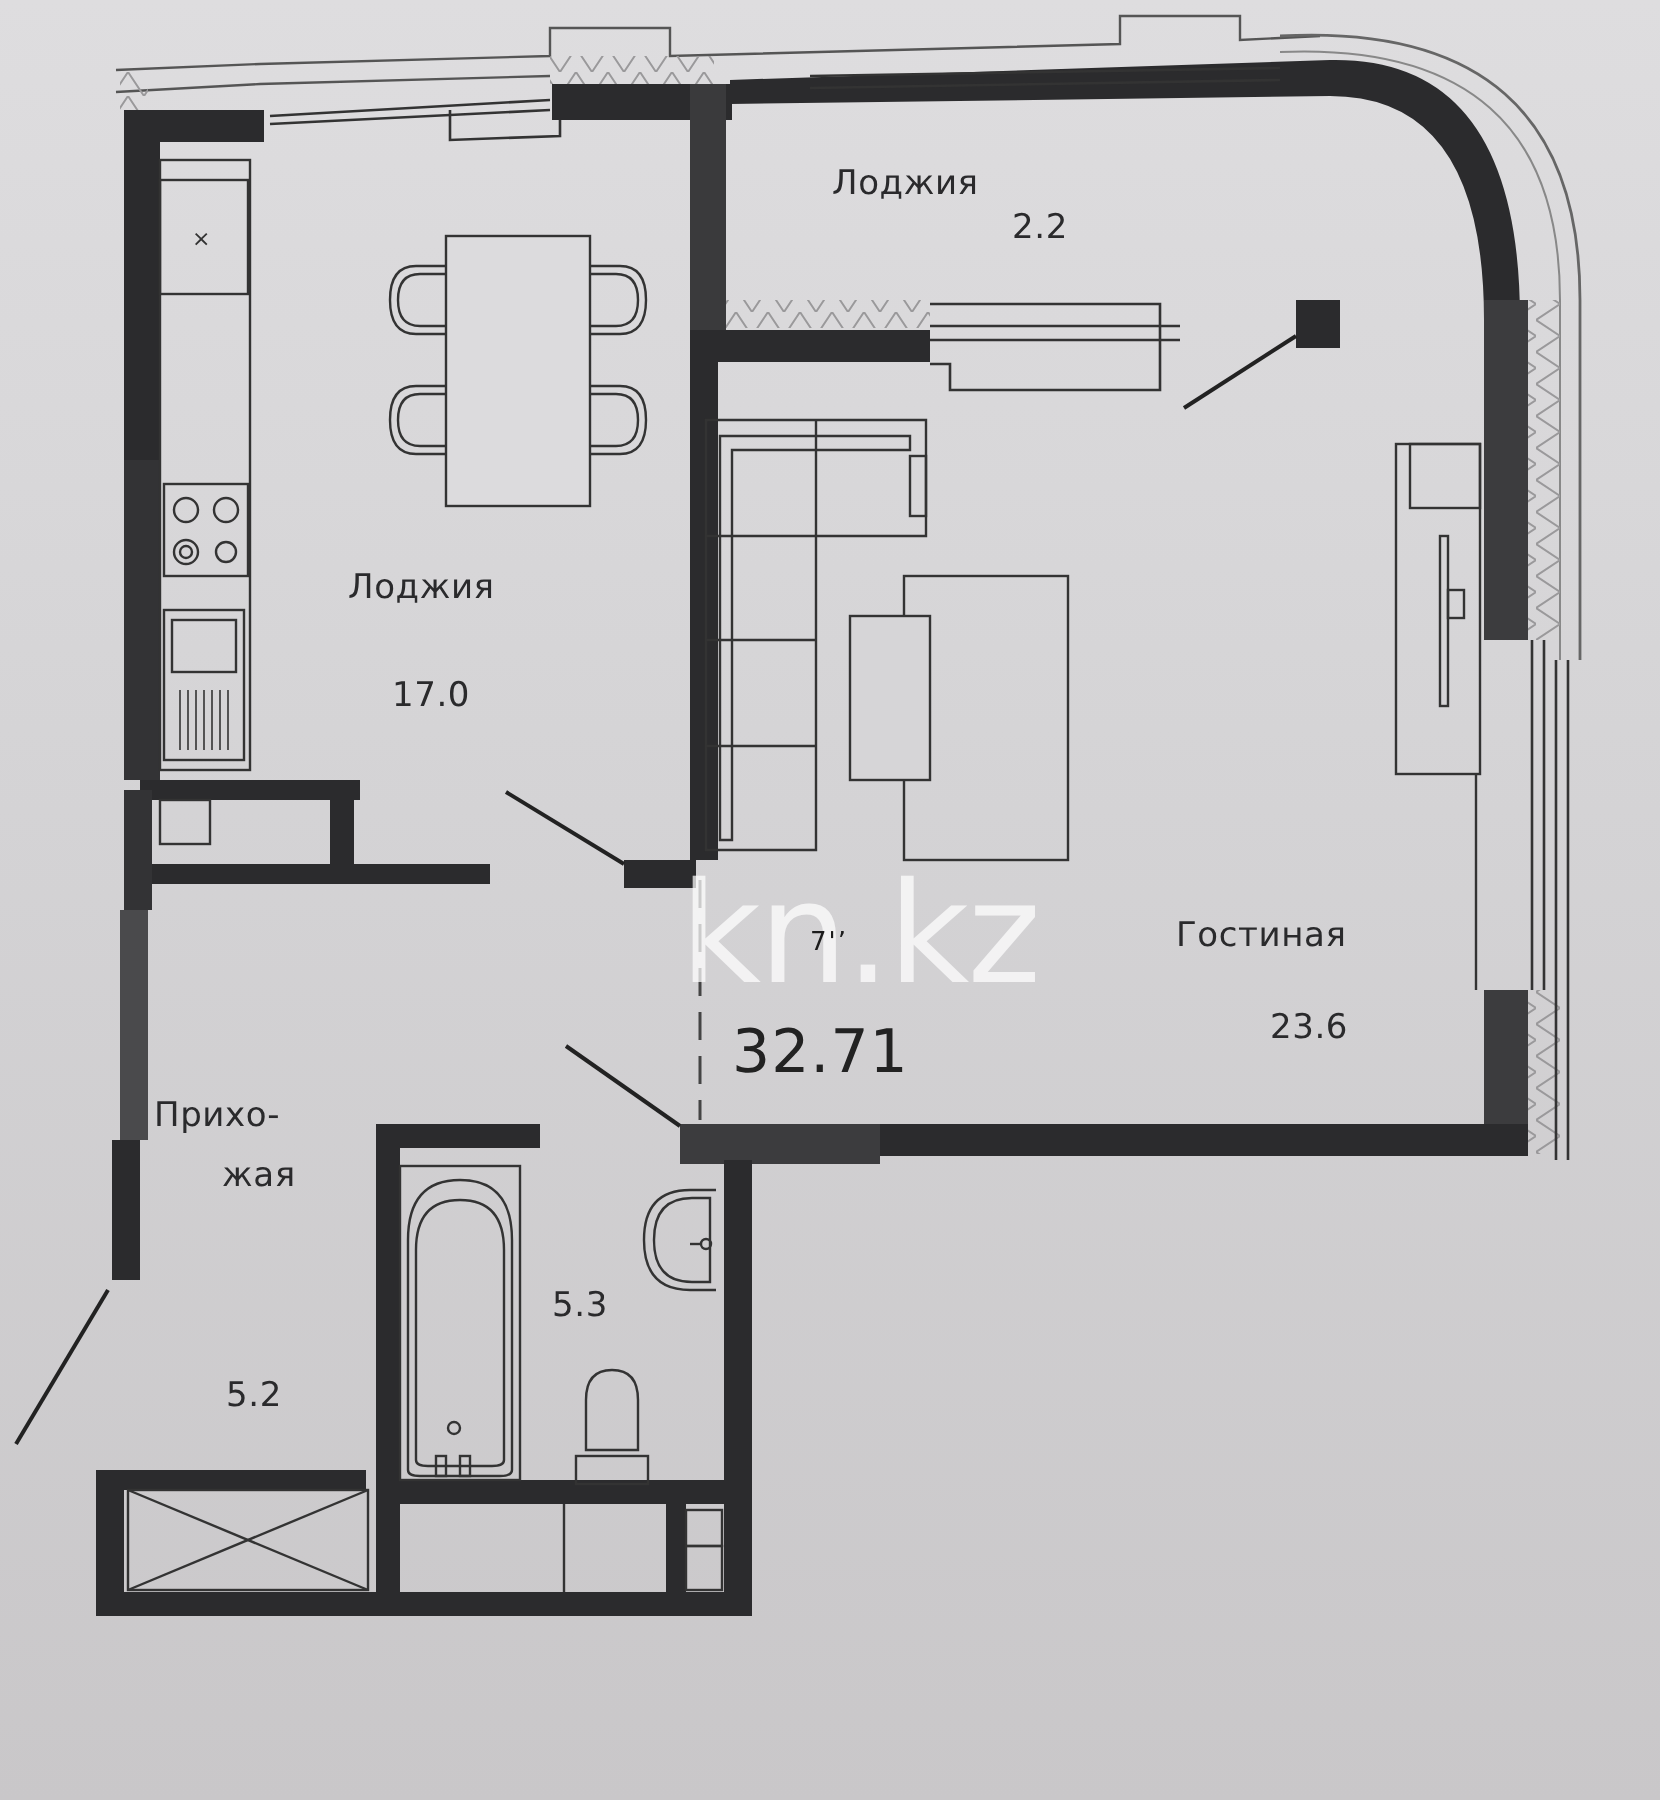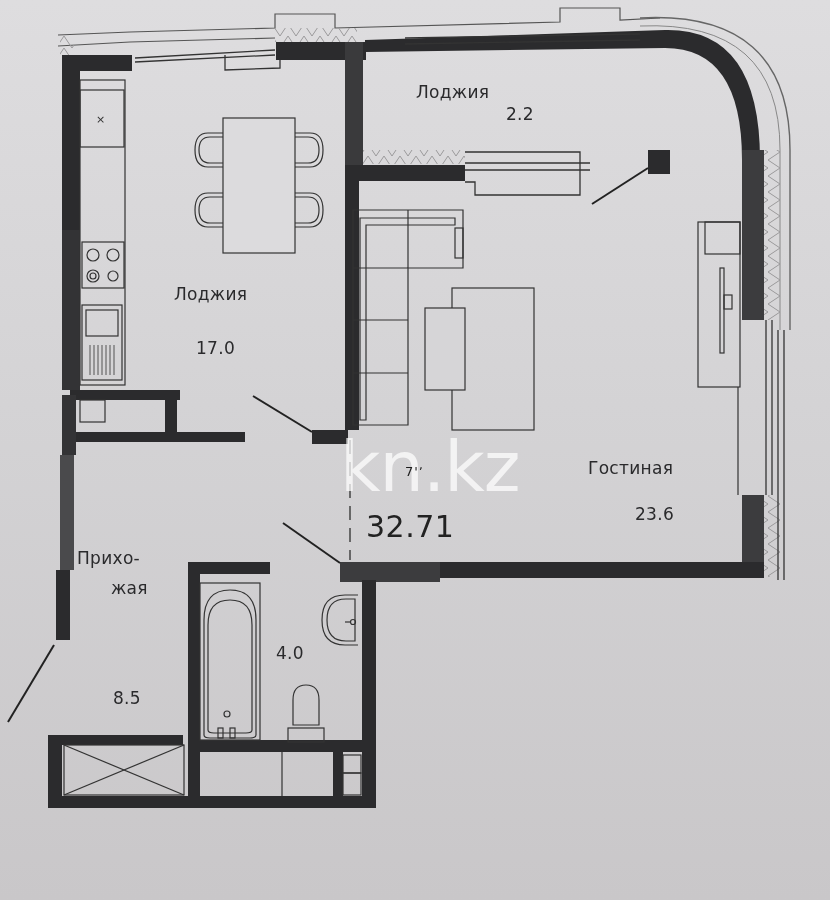--- a/index.html
+++ b/index.html
@@ -226,21 +226,21 @@
   <div class="lbl area" style="left:506px; top:106px;">2.2</div>
 
   <div class="lbl" style="left:174px; top:286px;">Лоджия</div>
   <div class="lbl area" style="left:196px; top:340px;">17.0</div>
 
   <div class="lbl" style="left:588px; top:460px;">Гостиная</div>
   <div class="lbl area" style="left:635px; top:506px;">23.6</div>
 
   <div class="lbl" style="left:77px; top:550px;">Прихо-</div>
   <div class="lbl" style="left:111px; top:580px;">жая</div>
-  <div class="lbl area" style="left:113px; top:690px;">8.5</div>
-
-  <div class="lbl area" style="left:276px; top:645px;">4.0</div>
+  <div class="lbl area" style="left:113px; top:690px;">5.2</div>
+
+  <div class="lbl area" style="left:276px; top:645px;">5.3</div>
 
   <div class="lbl total" style="left:366px; top:512px;">32.71</div>
 
   <div class="watermark">kn.kz</div>
   <div class="wm-glyph">7'ʼ</div>
 </div>
 
 </body></html>

